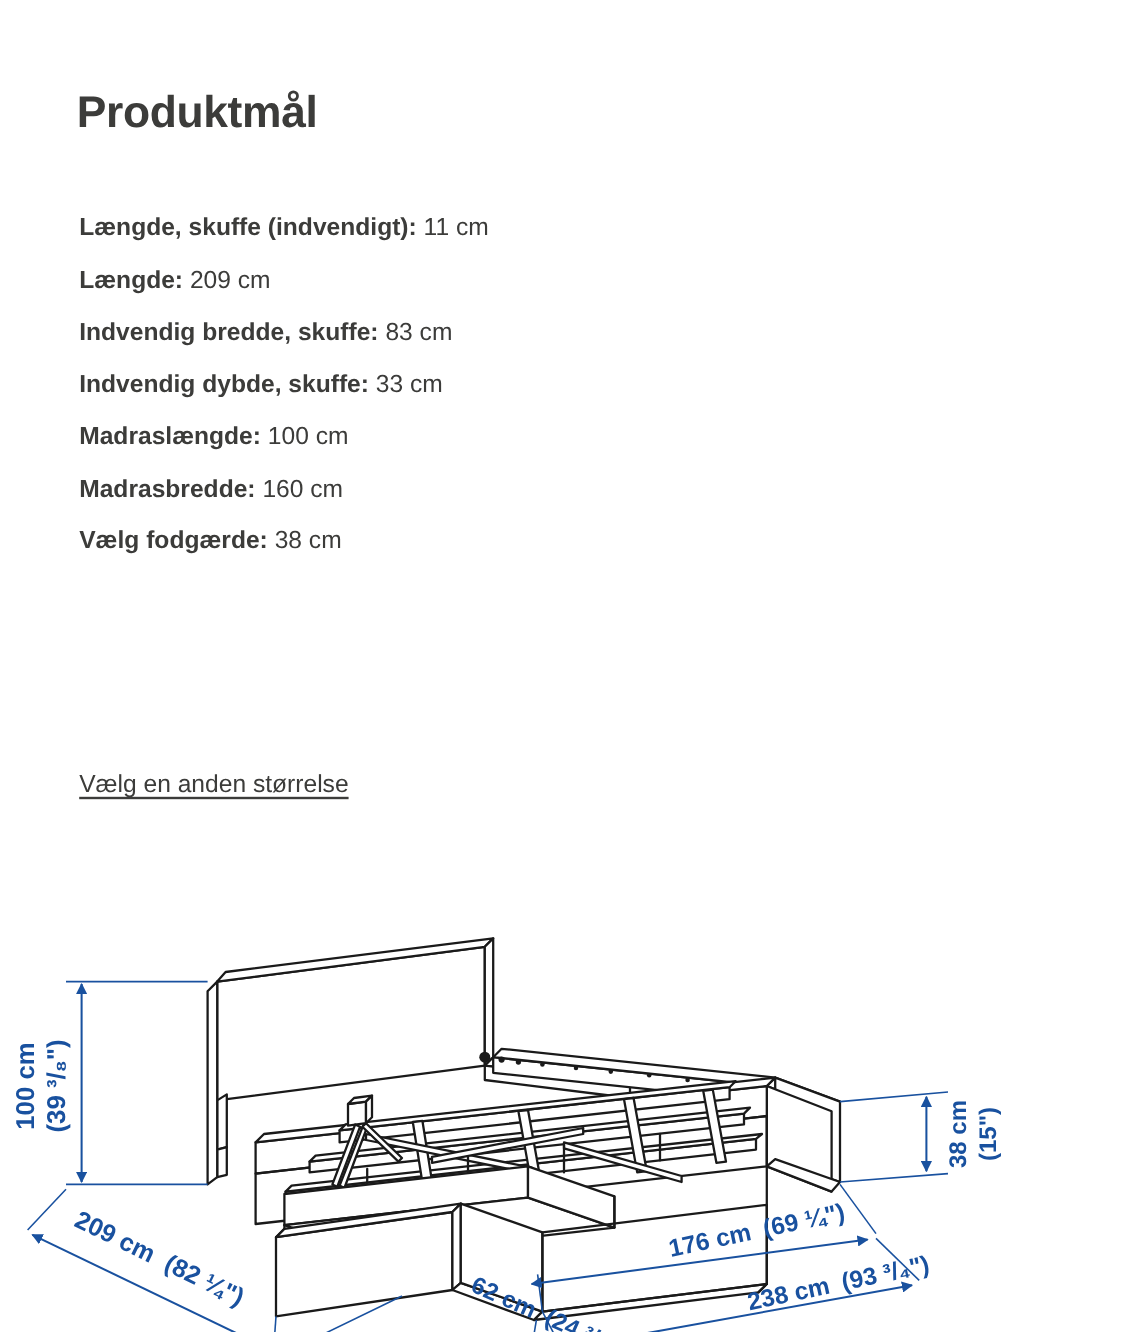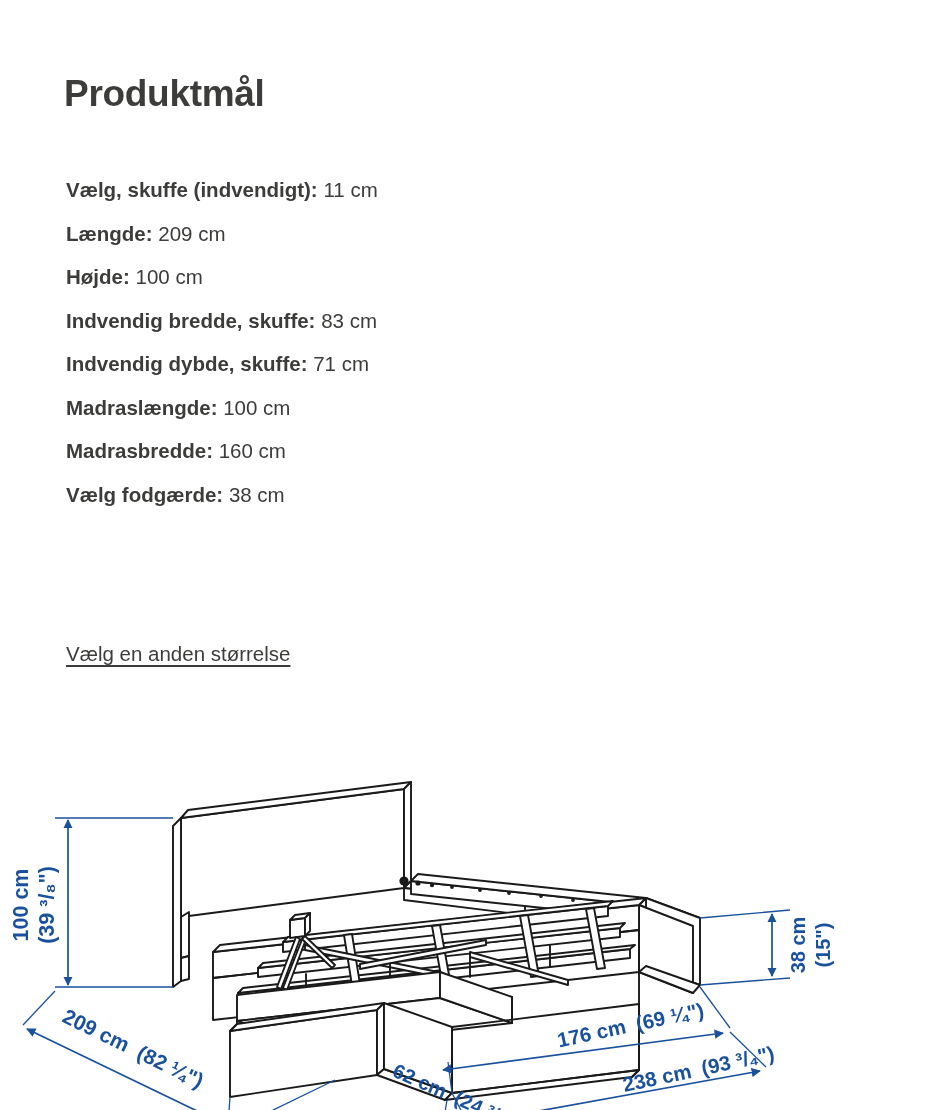--- a/index.html
+++ b/index.html
@@ -85,38 +85,34 @@
 </style>
 </head>
 <body>
 
 <div id="page">
 
   <h1 class="page-title">Produktmål</h1>
 
   <ul class="spec-list">
     <li class="spec-row">
-      <span class="spec-label">Vælg, skuffe (indvendigt):</span>
+      <span class="spec-label">Længde, skuffe (indvendigt):</span>
       <span class="spec-value">11 cm</span>
     </li>
     <li class="spec-row">
       <span class="spec-label">Længde:</span>
       <span class="spec-value">209 cm</span>
     </li>
     <li class="spec-row">
-      <span class="spec-label">Højde:</span>
-      <span class="spec-value">100 cm</span>
-    </li>
-    <li class="spec-row">
       <span class="spec-label">Indvendig bredde, skuffe:</span>
       <span class="spec-value">83 cm</span>
     </li>
     <li class="spec-row">
       <span class="spec-label">Indvendig dybde, skuffe:</span>
-      <span class="spec-value">71 cm</span>
+      <span class="spec-value">33 cm</span>
     </li>
     <li class="spec-row">
       <span class="spec-label">Madraslængde:</span>
       <span class="spec-value">100 cm</span>
     </li>
     <li class="spec-row">
       <span class="spec-label">Madrasbredde:</span>
       <span class="spec-value">160 cm</span>
     </li>
     <li class="spec-row">

